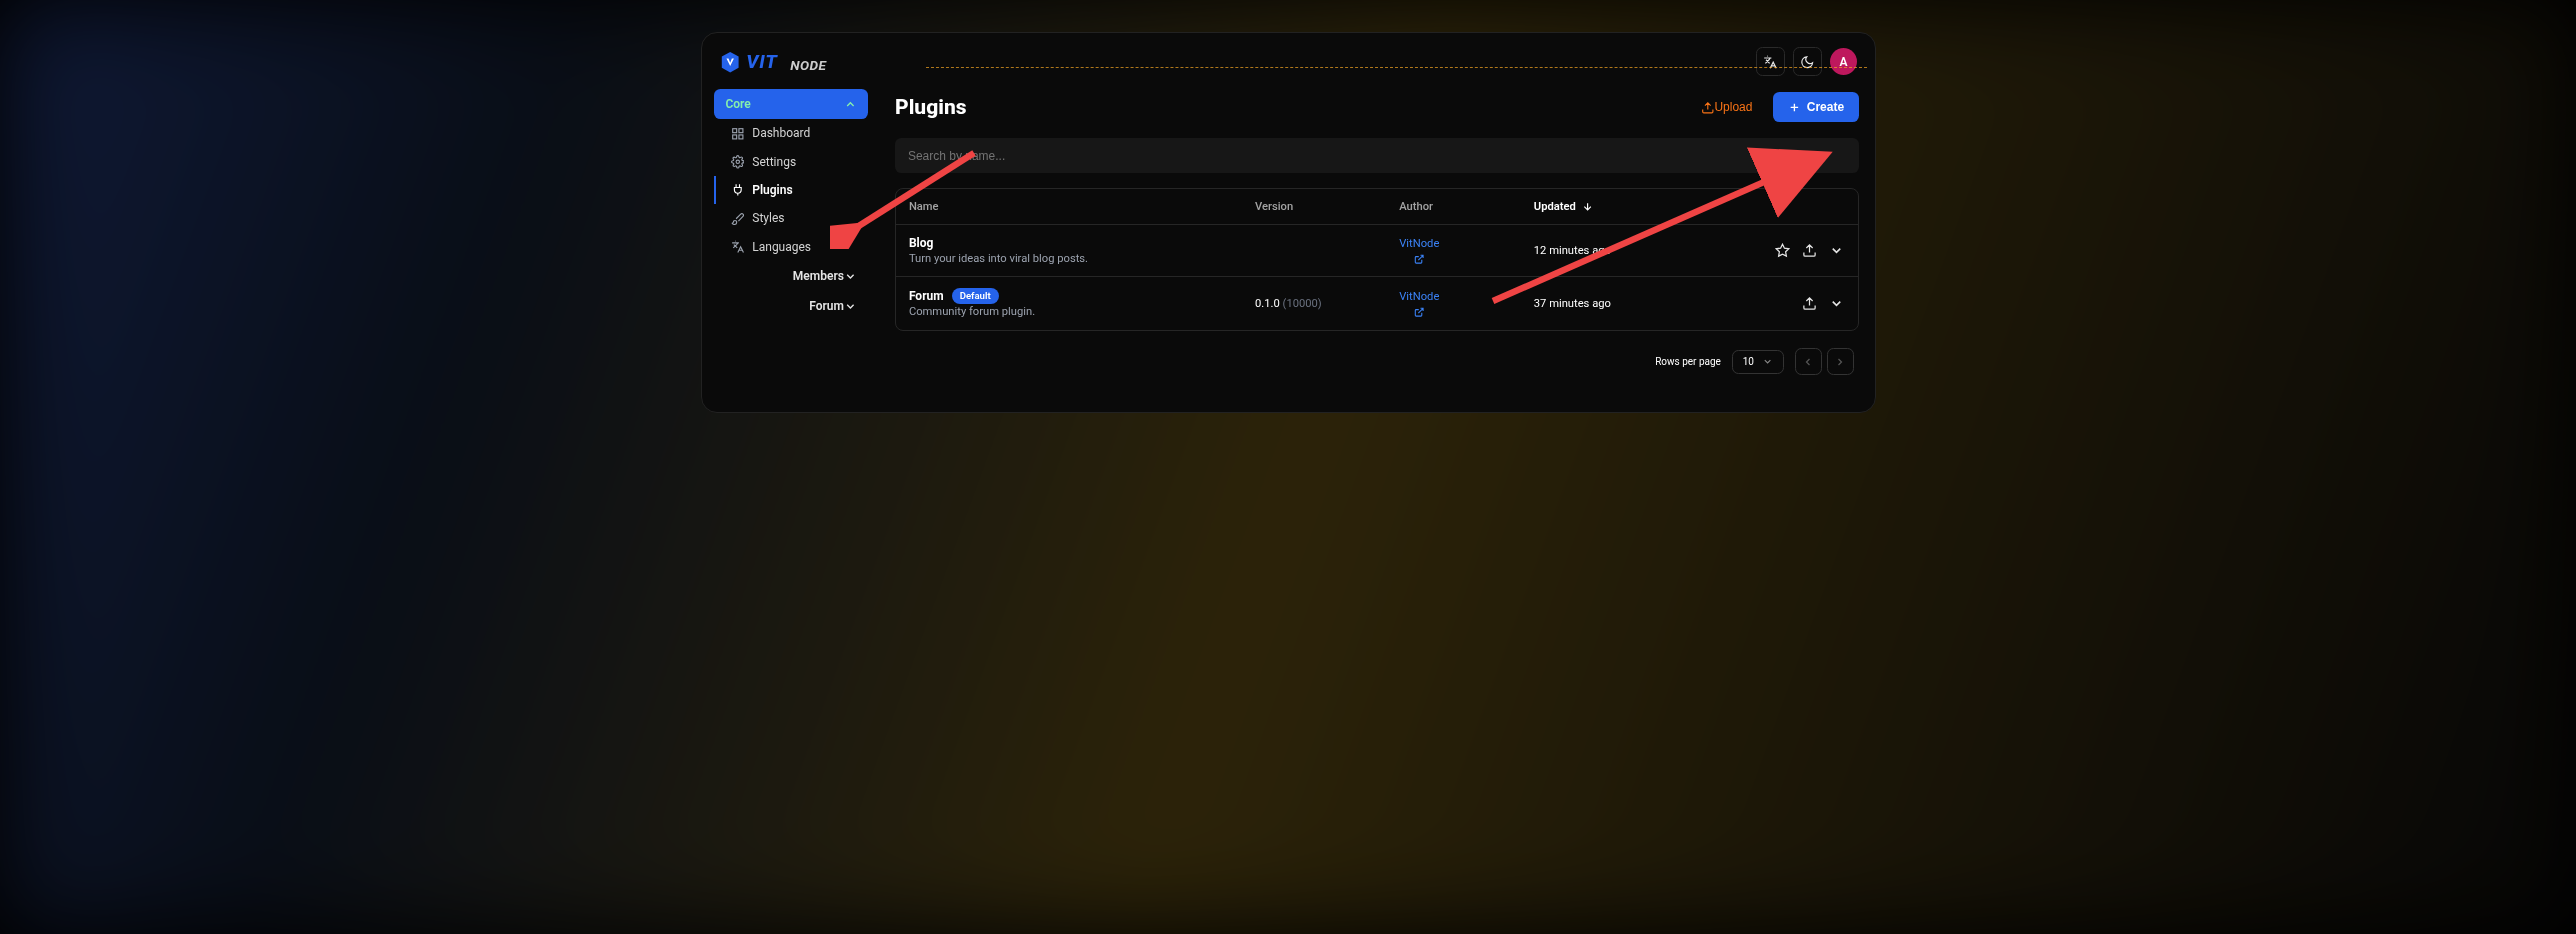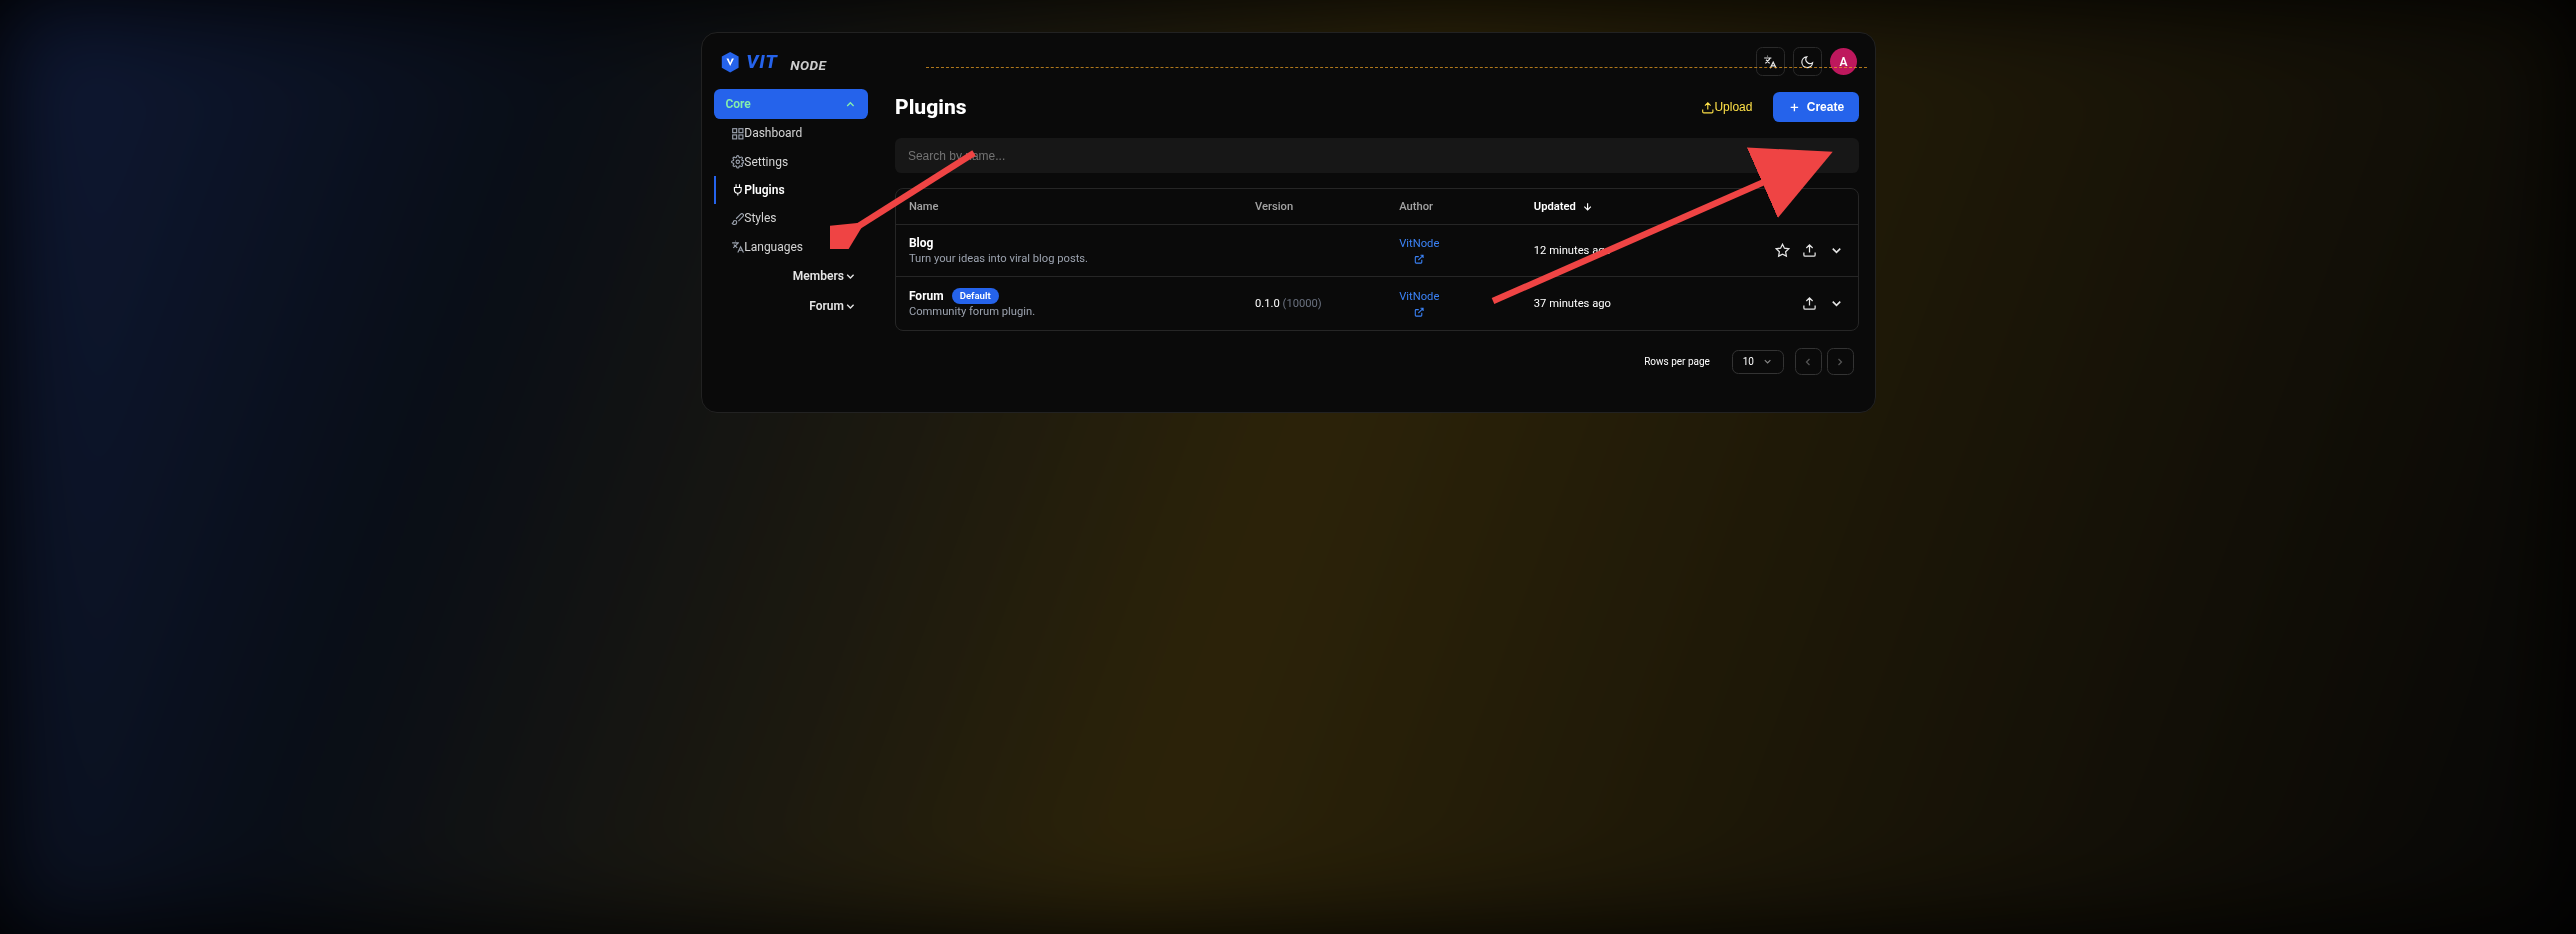--- a/index.html
+++ b/index.html
@@ -95,20 +95,21 @@
   padding: 8px 11.2px;
   border-radius: 6.4px;
   font-weight: 600;
   font-size: 12px;
   cursor: pointer;
 }
 .side-group-hdr.active { background: #2563eb; color: #86efac; }
 .side-item {
   display: flex;
   align-items: center;
+  gap: 8px;
   padding: 7.2px 11.2px 7.2px 14.4px;
   font-size: 12px;
   color: #d4d4d4;
   cursor: pointer;
   border-left: 2.4px solid transparent;
   border-radius: 0 4.8px 4.8px 0;
 }
 .side-item.active {
   color: #fff;
   font-weight: 600;
@@ -134,21 +135,21 @@
   margin-bottom: 16px;
 }
 .page-title { font-size: 21px; font-weight: 800; }
 .header-actions { display: flex; align-items: center; gap: 9.6px; }
 .btn-ghost {
   display: inline-flex;
   align-items: center;
   gap: 0;
   background: transparent;
   border: none;
-  color: #fde047;
+  color: #f97316;
   font-size: 12px;
   font-weight: 500;
   padding: 7.2px 11.2px;
   border-radius: 6.4px;
   cursor: pointer;
 }
 .btn-primary {
   display: inline-flex;
   align-items: center;
   gap: 6.4px;
@@ -217,21 +218,20 @@
   font-size: 10px;
 }
 .select-wrap {
   display: inline-flex;
   align-items: center;
   gap: 8px;
   border: 0.8px solid #333;
   border-radius: 6.4px;
   padding: 5.6px 9.6px;
   cursor: pointer;
-  margin-left: 11px;
 }
 .page-btns { display: inline-flex; gap: 4.8px; }
 .page-btn {
   width: 27px; height: 27px;
   border: 0.8px solid #333;
   border-radius: 6.4px;
   background: transparent;
   color: #555;
   display: inline-flex;
   align-items: center;

